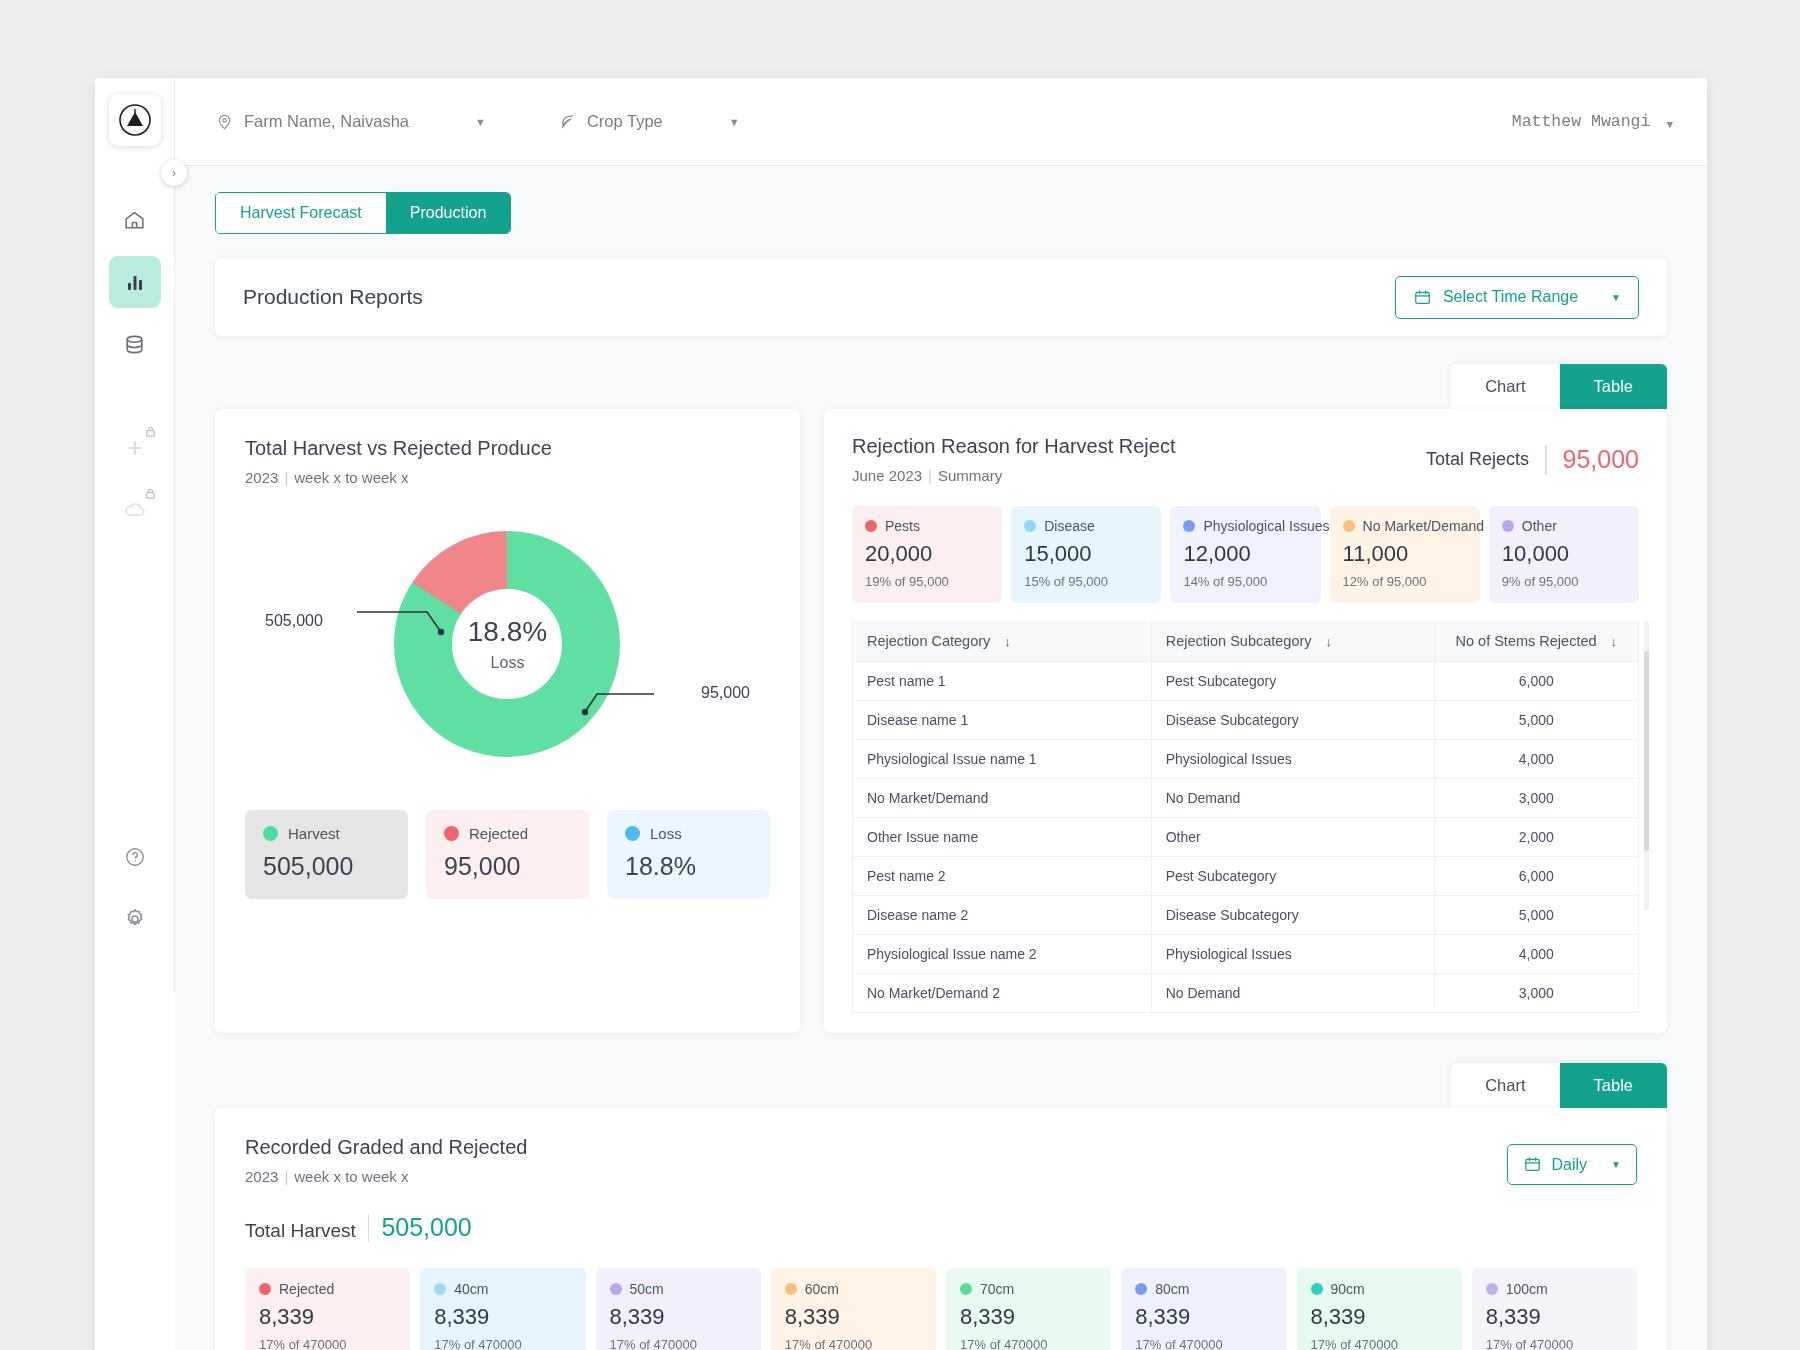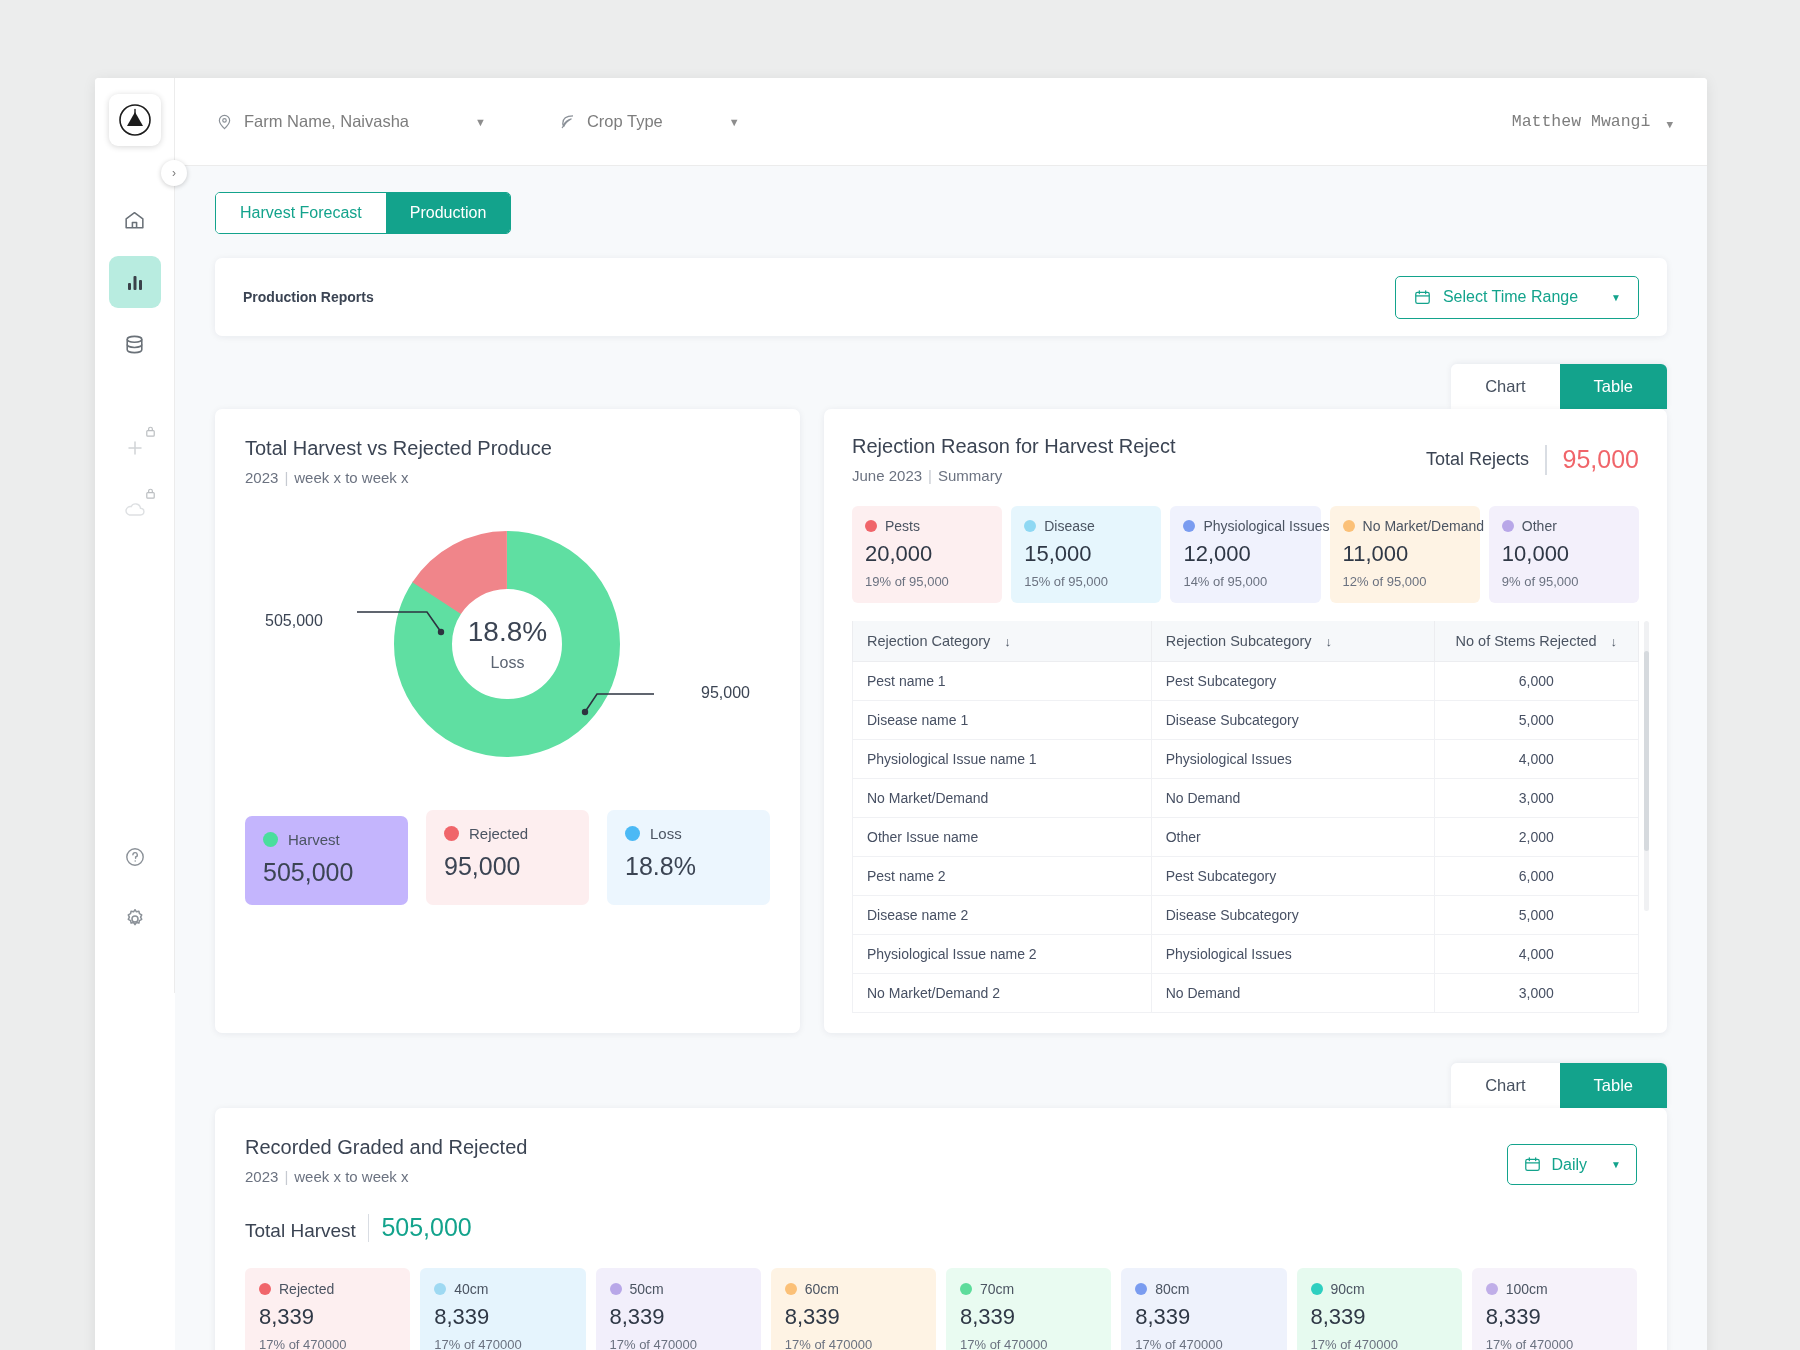--- a/index.html
+++ b/index.html
@@ -120,21 +120,21 @@
     border-radius: 7px;
     box-shadow: 0 1px 7px rgba(20,30,60,0.07);
   }
 
   .reports-bar {
     height: 78px;
     display: flex; align-items: center;
     padding: 0 28px;
     margin-bottom: 28px;
   }
-  .reports-title { font-size: 14px; color: #3b4453; font-weight: bold; }
+  .reports-title { font-size: 21px; color: #3b4453; }
   .pill-btn {
     margin-left: auto;
     display: flex; align-items: center; gap: 11px;
     border: 1.5px solid #13a38c;
     border-radius: 5px;
     padding: 11px 17px;
     color: #13a38c; font-size: 16px;
     cursor: pointer;
   }
   .pill-btn .caret { font-size: 10px; margin-left: 22px; }
@@ -406,21 +406,21 @@
             </svg>
             <div class="donut-center">
               <div class="pct">18.8%</div>
               <div class="lbl">Loss</div>
             </div>
             <div class="lead-left">505,000</div>
             <div class="lead-right">95,000</div>
           </div>
 
           <div class="legend-row">
-            <div class="legend-card" style="background: #c4b5fd; margin-top: 6px;">
+            <div class="legend-card" style="background: #e5e5e5;">
               <div class="legend-head">
                 <span class="dot" style="background: rgb(74, 222, 157);"></span>
                 <span>Harvest</span>
               </div>
               <div class="legend-val">505,000</div>
             </div>
             <div class="legend-card" style="background: rgb(253, 238, 239);">
               <div class="legend-head">
                 <span class="dot" style="background: rgb(240, 101, 106);"></span>
                 <span>Rejected</span>

